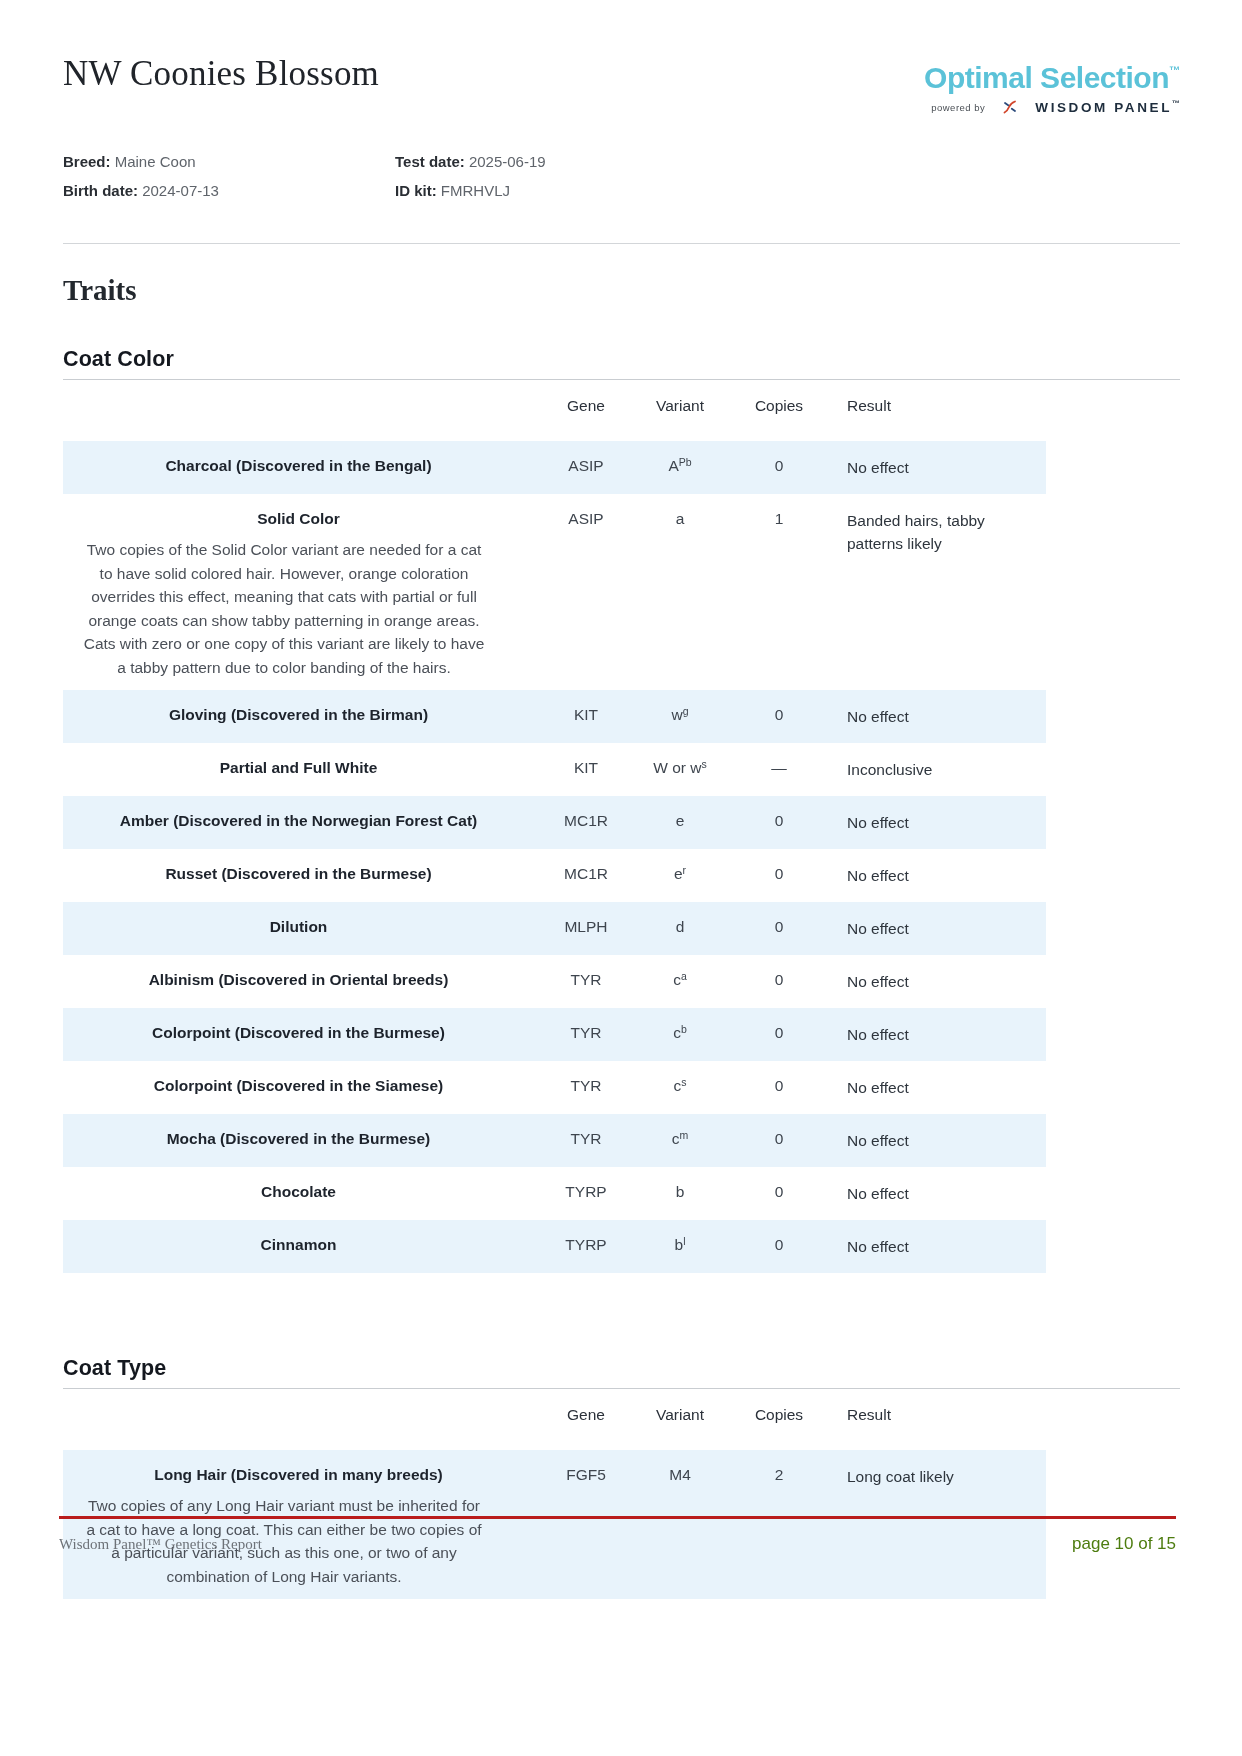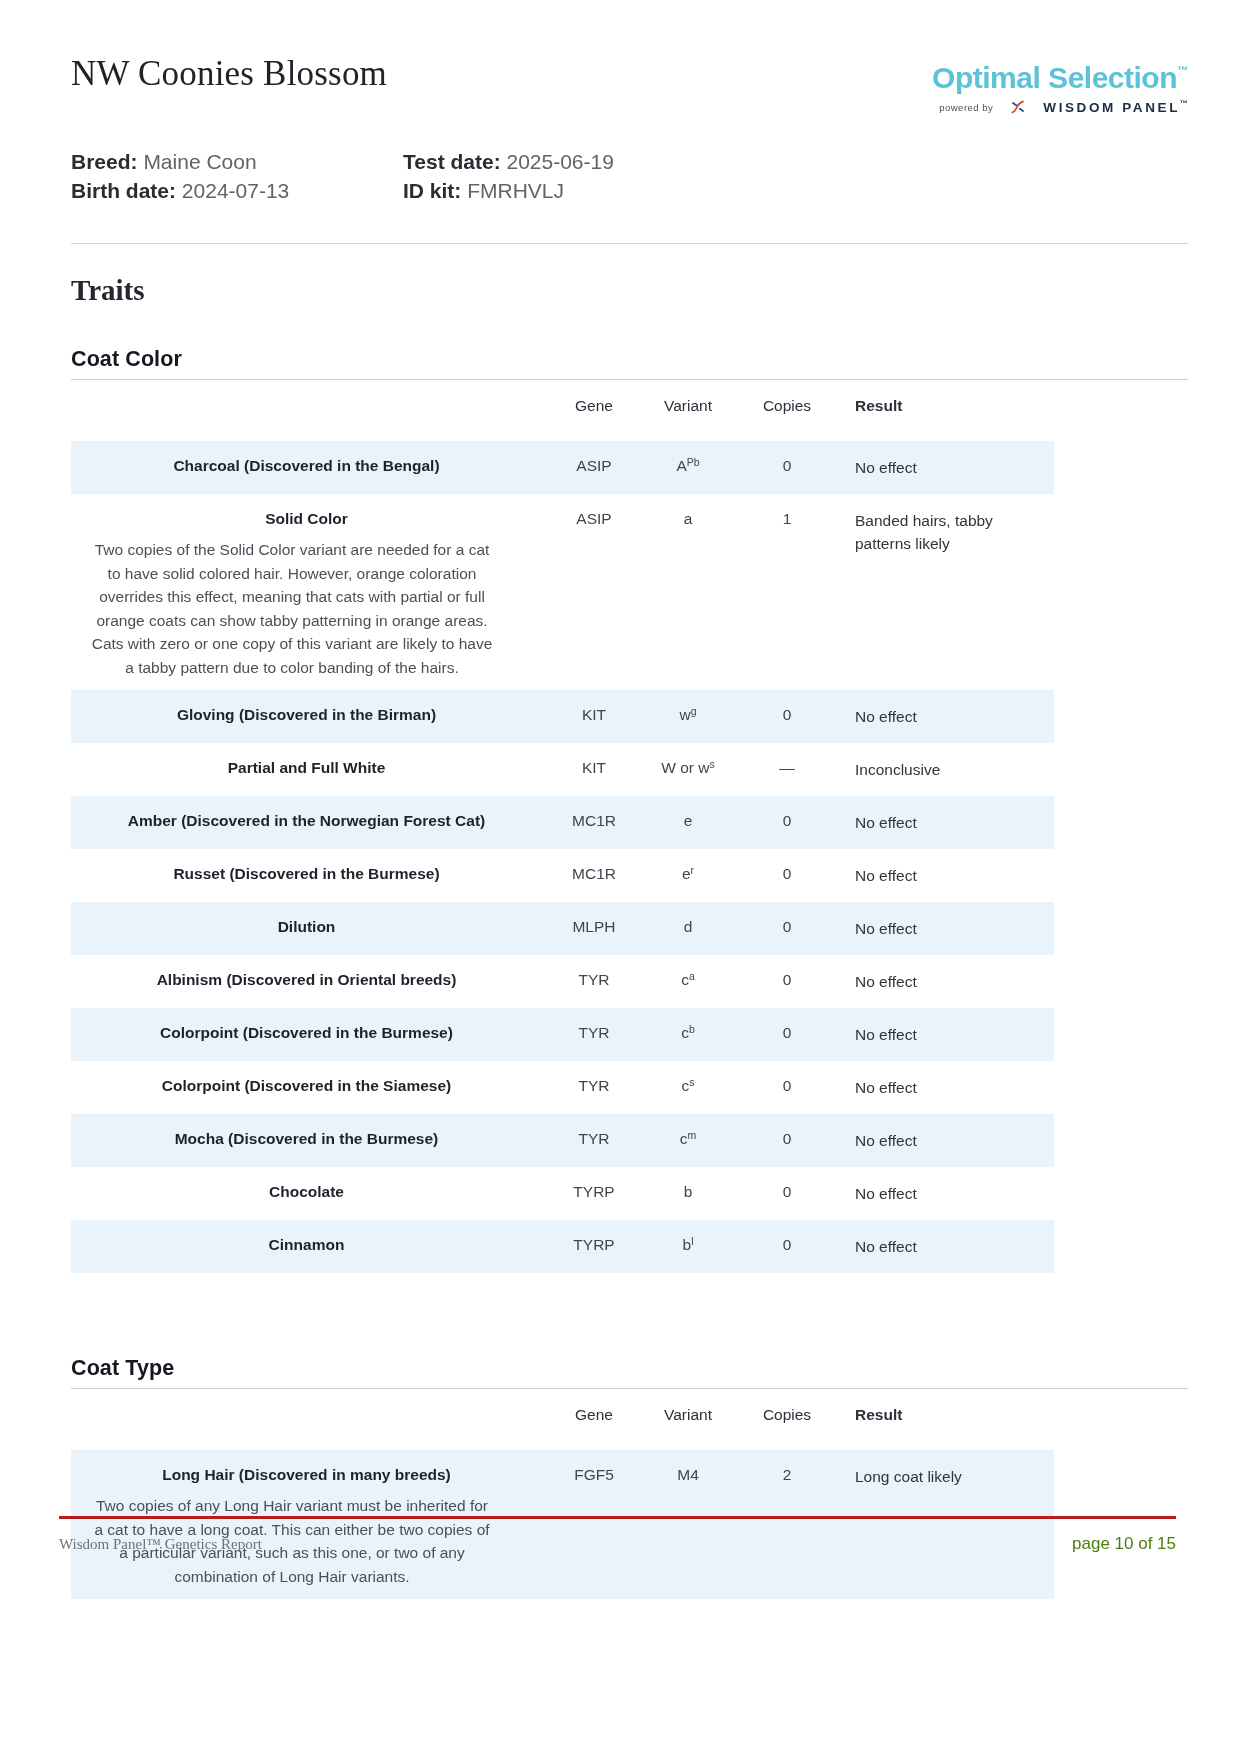--- a/index.html
+++ b/index.html
@@ -4,40 +4,40 @@
 <style>
   html,body { margin:0; padding:0; background:#ffffff; }
   .page {
     position:relative;
     width:1242px; height:1756px;
     background:#ffffff;
     font-family:"Liberation Sans", sans-serif;
     color:#22272e;
     overflow:hidden;
   }
-  .content { position:absolute; left:71px; top:0; width:1117px; }
+  .content { position:absolute; left:63px; top:0; width:1117px; }
 
   
   .doc-header { display:flex; justify-content:space-between; align-items:flex-start; padding-top:52px; }
   .pet-name {
     font-family:"Liberation Serif", serif;
     font-size:35px; font-weight:400; letter-spacing:0.2px;
     margin:0; color:#20242a; line-height:44px;
   }
   .logo-block { text-align:right; padding-top:2px; }
   .brand-line { color:#5BC2D8; font-weight:bold; font-size:30px; letter-spacing:-0.5px; line-height:32px; }
   .brand-tm { font-size:11px; vertical-align:14px; letter-spacing:0; }
   .powered-line { margin-top:5px; display:flex; align-items:center; justify-content:flex-end; gap:17px; }
   .powered-by { font-size:9.5px; color:#4a4f55; letter-spacing:0.5px; }
   .partner { font-size:13.5px; font-weight:600; color:#1E2D3D; letter-spacing:2.6px; }
   .partner-tm { font-size:8px; vertical-align:6px; letter-spacing:0; }
   .dna-icon { width:16px; height:16px; display:inline-block; }
 
   
-  .meta { margin-top:36px; display:grid; grid-template-columns:332px auto; row-gap:8px; font-size:21px; line-height:21px; }
+  .meta { margin-top:36px; display:grid; grid-template-columns:332px auto; row-gap:8px; font-size:15px; line-height:21px; }
   .meta .label { font-weight:bold; color:#2a2e34; }
   .meta .value { color:#5f646b; }
 
   .top-divider { border:none; border-top:1px solid #d3d6d9; margin:42px 0 0 0; }
 
   
   .traits-title {
     font-family:"Liberation Serif", serif;
     font-size:29px; font-weight:700; color:#23282e;
     margin:28px 0 0 0; line-height:36px;
@@ -45,21 +45,21 @@
   .table-title { font-size:21.5px; font-weight:bold; color:#14181f; margin:38px 0 0 0; line-height:26px; letter-spacing:0.1px; }
   .table-underline { border:none; border-top:1px solid #c9cdd1; margin:7px 0 0 0; }
 
   
   .trait-table { width:983px; }
   .thead-row {
     display:grid; grid-template-columns:482px 82px 106px 92px 1fr;
     padding:17px 0 26px 0; font-size:15.5px; color:#2b313a;
   }
   .thead-row .h-center { text-align:center; }
-  .thead-row .h-result { padding-left:22px;font-weight:bold; }
+  .thead-row .h-result { padding-left:22px; }
 
   .trait-row {
     display:grid; grid-template-columns:482px 82px 106px 92px 1fr;
     padding:15px 0 15px 0;
   }
   .trait-row.hl { background:#E8F3FB; }
   .trait-row.has-desc { padding-bottom:11px; }
   .c-title { padding-left:19px; padding-right:30px;text-align:center; }
   .trait-name { font-weight:bold; font-size:15.5px; color:#1d232c; line-height:20px; }
   .trait-desc { margin:9px 0 0 0; width:404px; font-size:15.5px; line-height:23.5px; color:#4b5058; }

